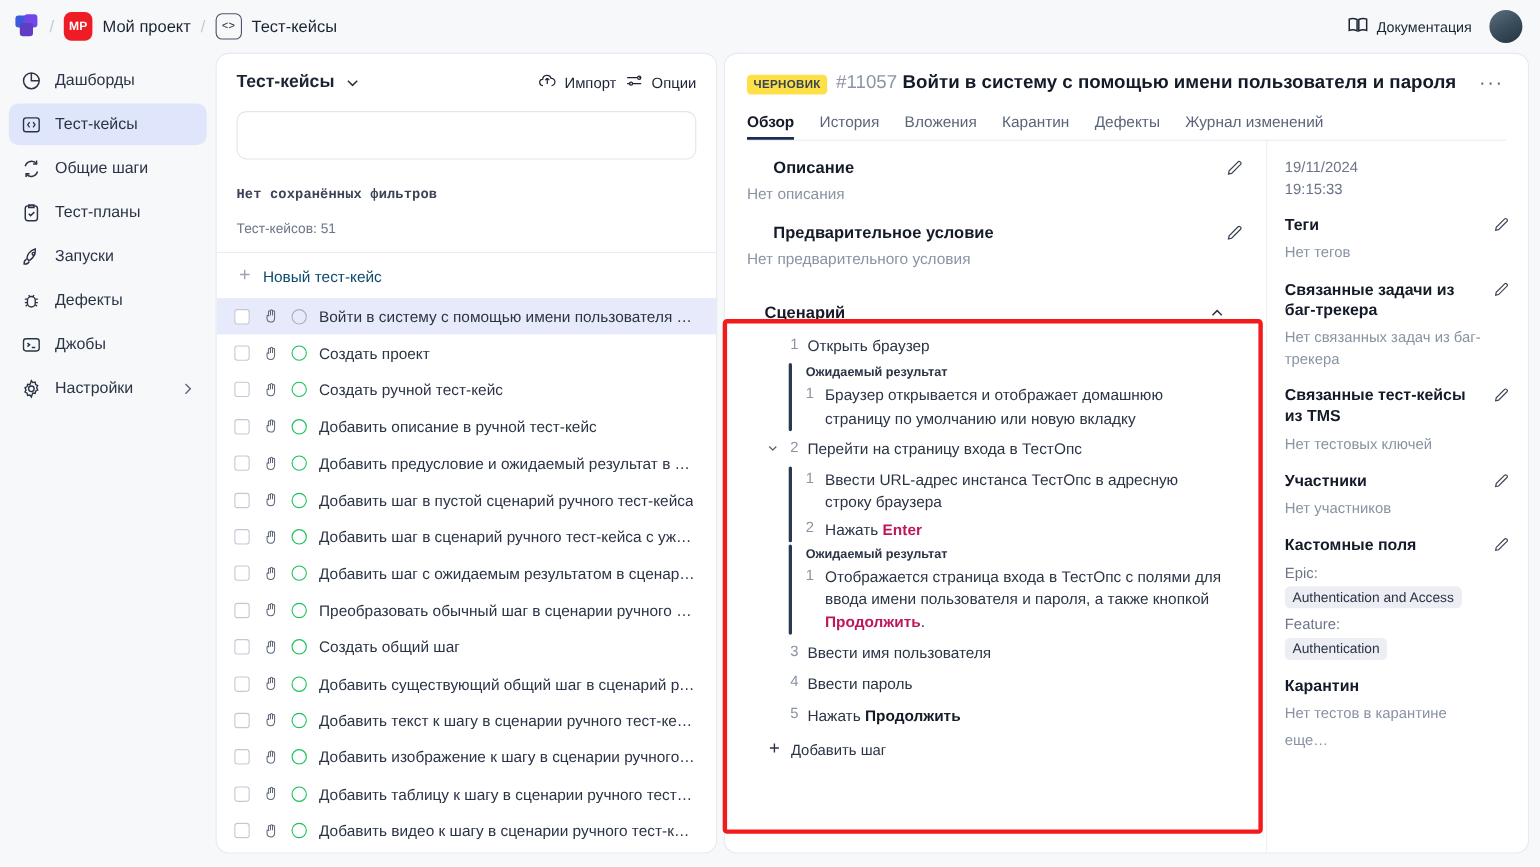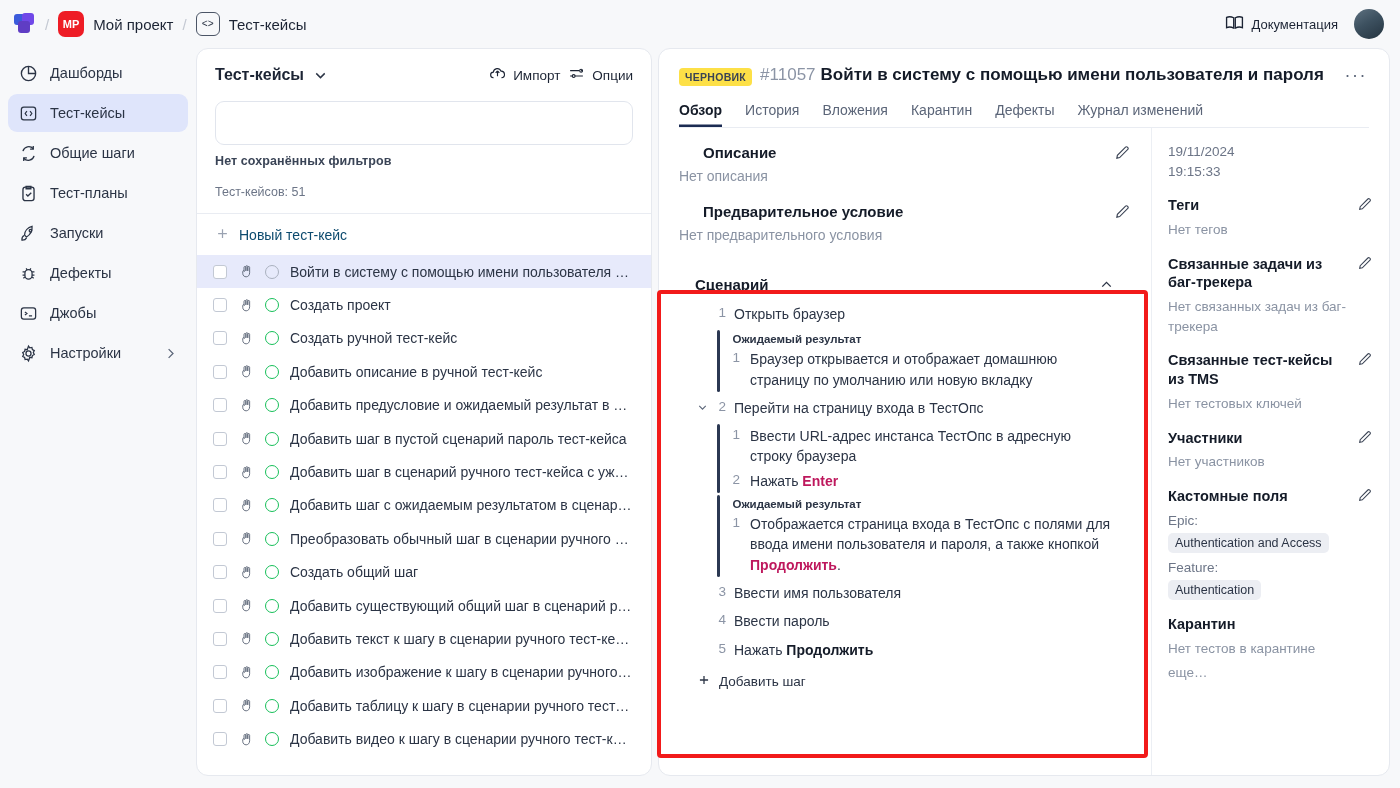--- a/index.html
+++ b/index.html
@@ -68,21 +68,21 @@
   .lp-head { padding: 16px 18px 0 18px; }
   .lp-title-row { display: flex; align-items: center; }
   .lp-title { font-size: 16px; font-weight: bold; color: #1c2434; }
   .lp-caret { margin-left: 8px; color: #2b3445; display: flex; cursor: pointer; }
   .lp-actions { margin-left: auto; display: flex; gap: 8px; }
   .lp-act { display: flex; align-items: center; gap: 7px; font-size: 13.5px; color: #1c2434; cursor: pointer; }
   .filter-box {
     margin-top: 16px; height: 44px; border: 1px solid #e1e5ed; border-radius: 9px;
     background: #fff;
   }
-  .no-filters { margin-top: 9px; font-size: 12.5px; color: #3a4456; font-weight: bold; letter-spacing: .1px; }
+  .no-filters { margin-top: 25px; font-size: 12.5px; color: #3a4456; font-weight: bold; letter-spacing: .1px; font-family: Liberation Mono, monospace; }
   .count-line { margin-top: 17px; margin-bottom: 14px; font-size: 12.5px; color: #6b7governing; }
   .count-line { color: #6c7587; }
   .lp-divider { height: 1px; background: #e9ecf2; }
   .new-case {
     display: flex; align-items: center; gap: 9px;
     padding: 12px 18px 11px 18px; font-size: 14px; color: #0c4a6e; cursor: pointer;
   }
   .case-list { flex: 1 1 auto; overflow: hidden; padding-bottom: 4px; }
   .case-row {
     display: flex; align-items: center; gap: 11px;
@@ -391,21 +391,21 @@
             <span class="case-label">Добавить предусловие и ожидаемый результат в р…</span>
           </div>
           <div class="case-row">
             <span class="cb"></span>
             <span class="hand">
               <svg width="15" height="15" viewBox="0 0 24 24" fill="none" stroke="#5d6678" stroke-width="1.5">
                 <path d="M8 12V5.5a1.5 1.5 0 013 0V11M11 11V4.2a1.5 1.5 0 013 0V11M14 11V5.5a1.5 1.5 0 013 0V14c0 4-2.5 6.5-5.5 6.5S6 18.5 6 15v-3a1.4 1.4 0 012.8 0"></path>
               </svg>
             </span>
             <span class="dot"></span>
-            <span class="case-label">Добавить шаг в пустой сценарий пароль тест-кейса</span>
+            <span class="case-label">Добавить шаг в пустой сценарий ручного тест-кейса</span>
           </div>
           <div class="case-row">
             <span class="cb"></span>
             <span class="hand">
               <svg width="15" height="15" viewBox="0 0 24 24" fill="none" stroke="#5d6678" stroke-width="1.5">
                 <path d="M8 12V5.5a1.5 1.5 0 013 0V11M11 11V4.2a1.5 1.5 0 013 0V11M14 11V5.5a1.5 1.5 0 013 0V14c0 4-2.5 6.5-5.5 6.5S6 18.5 6 15v-3a1.4 1.4 0 012.8 0"></path>
               </svg>
             </span>
             <span class="dot"></span>
             <span class="case-label">Добавить шаг в сценарий ручного тест-кейса с уж…</span>

